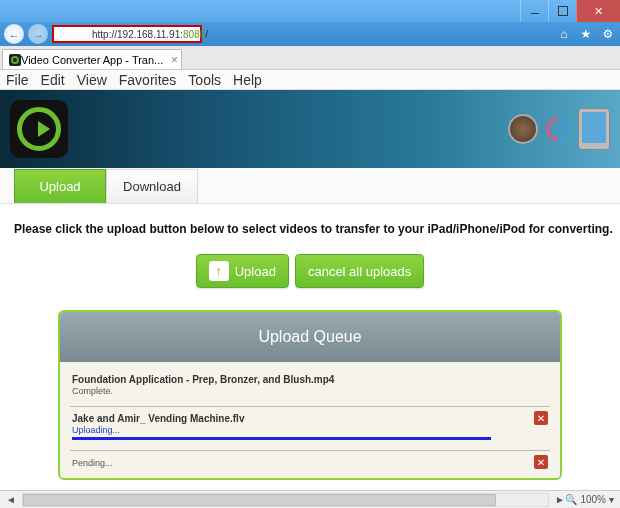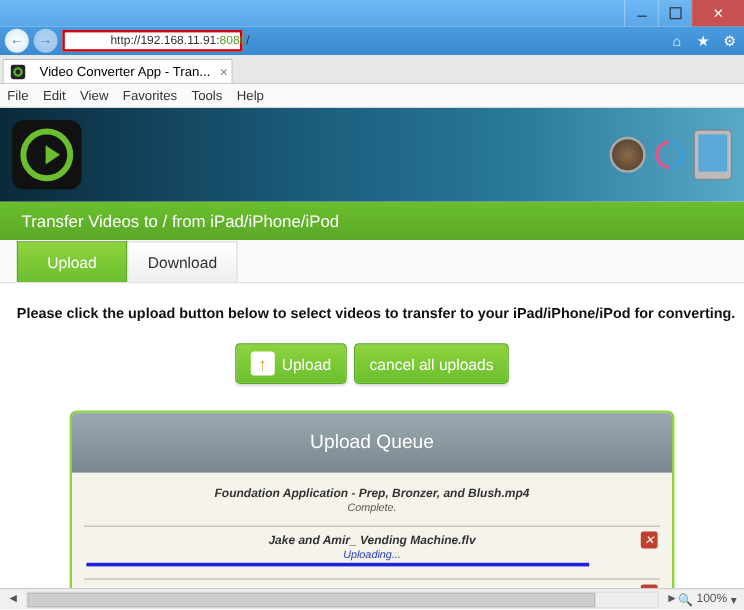--- a/index.html
+++ b/index.html
@@ -18,26 +18,26 @@
 .navbar .fwd { transform: scaleX(-1); opacity: 0.6; }
 .url-wrap { flex: 1; display: flex; align-items: center; }
 .url-highlight { border: 2px solid #d10000; padding: 0 2px; background: #fff; height: 18px; display: flex; align-items: center; gap: 3px; width: 150px; }
 .url-highlight .ie-icon { width: 12px; height: 12px; background: radial-gradient(#6cb3f0, #1a6fc0); border-radius: 50%; position: relative; }
 .url-highlight .url-text { font-size: 10px; color: #333; white-space: nowrap; padding-left: 33px; }
 .url-highlight .port { color: #5a9e2e; }
 .navbar .right-icons { display: flex; gap: 6px; color: #fff; font-size: 12px; }
 .navbar .right-icons span { width: 16px; text-align: center; }
 
 .tabbar { height: 24px; background: #e8e8e8; border-bottom: 1px solid #ccc; display: flex; align-items: flex-end; padding-left: 2px; }
-.tab { height: 20px; background: #fff; border: 1px solid #bbb; border-bottom: none; border-radius: 2px 2px 0 0; font-size: 11px; padding: 2px 18px 2px 6px; display: flex; align-items: center; gap: 12px; position: relative; }
+.tab { height: 20px; background: #fff; border: 1px solid #bbb; border-bottom: none; border-radius: 2px 2px 0 0; font-size: 11px; padding: 2px 18px 2px 6px; display: flex; align-items: center; gap: 0; position: relative; }
 .tab .favicon { width: 12px; height: 12px; background: #222; border-radius: 2px; position: relative; }
 .tab .favicon::after { content: ""; position: absolute; inset: 2px; border: 2px solid #5fa82e; border-radius: 50%; }
 .tab .tab-close { position: absolute; right: 3px; font-size: 9px; color: #888; }
 
-.menubar { height: 20px; background: #fafafa; border-bottom: 1px solid #ddd; display: flex; align-items: center; padding: 0 6px; gap: 12px; font-size: 11px; color: #333; }
+.menubar { height: 20px; background: #fafafa; border-bottom: 1px solid #ddd; display: flex; align-items: center; padding: 0 6px; gap: 12px; font-size: 14px; color: #333; }
 
 
 .page { height: calc(508px - 22px - 24px - 24px - 20px - 18px); overflow: hidden; position: relative; }
 .banner { height: 78px; background: linear-gradient(90deg, #0a2a3a 0%, #1a5a7a 40%, #2a7a9a 70%, #5aa8c8 100%); display: flex; align-items: center; padding-left: 10px; position: relative; }
 .app-icon { width: 58px; height: 58px; background: #111; border-radius: 10px; display: flex; align-items: center; justify-content: center; margin-right: 12px; position: relative; }
 .app-icon::before { content: ""; width: 34px; height: 34px; border: 5px solid #6bbf2e; border-radius: 50%; }
 .app-icon::after { content: ""; position: absolute; width: 0; height: 0; border-left: 12px solid #6bbf2e; border-top: 8px solid transparent; border-bottom: 8px solid transparent; left: 28px; }
 .banner-title { color: #fff; font-size: 26px; font-weight: bold; font-style: italic; text-shadow: 1px 1px 2px rgba(0,0,0,0.5); }
 .banner-right { position: absolute; right: 10px; display: flex; align-items: center; gap: 8px; }
 .film-icon { width: 30px; height: 30px; background: radial-gradient(#8a6a4a, #4a3a2a); border-radius: 50%; border: 2px solid #aaa; }
@@ -53,21 +53,21 @@
 .page-tab.inactive { background: linear-gradient(#fff, #eee); color: #333; }
 
 .content { padding: 18px 14px 0; text-align: center; }
 .instruction { font-size: 12px; font-weight: bold; color: #111; margin-bottom: 18px; white-space: nowrap; }
 .action-row { display: flex; justify-content: center; gap: 6px; margin-bottom: 22px; }
 .btn-green { background: linear-gradient(#8ed33e, #6bbf2e); border: 1px solid #5aa828; border-radius: 4px; color: #fff; font-size: 13px; padding: 6px 12px; display: flex; align-items: center; gap: 6px; box-shadow: 0 1px 2px rgba(0,0,0,0.15); }
 .upload-arrow { width: 20px; height: 20px; background: #fff; border-radius: 3px; display: flex; align-items: center; justify-content: center; color: #d4a020; font-size: 14px; font-weight: bold; }
 
 .queue-panel { margin: 0 44px; border: 2px solid #8ed33e; border-radius: 6px; overflow: hidden; }
 .queue-header { background: linear-gradient(#9aa8b0, #7a8890); color: #fff; font-size: 16px; padding: 16px; text-align: center; }
-.queue-body { background: #f5f3ea; padding: 6px 10px 0; text-align: center; font-style: italic; }
+.queue-body { background: #f5f3ea; padding: 6px 10px 0; text-align: left; }
 .queue-item { border-top: 1px solid #bbb; padding: 6px 2px 10px; position: relative; }
 .queue-item:first-child { border-top: none; }
 .item-name { font-size: 10px; font-weight: bold; color: #333; }
 .item-status { font-size: 9px; color: #555; margin-top: 1px; }
 .item-status.uploading { color: #2040c0; }
 .progress { height: 3px; background: #2020e0; width: 88%; margin-top: 2px; }
 .cancel-x { position: absolute; right: 2px; top: 4px; width: 14px; height: 14px; background: #c04030; color: #fff; font-size: 10px; border-radius: 2px; display: flex; align-items: center; justify-content: center; }
 
 
 .statusbar { position: absolute; bottom: 0; left: 0; right: 0; height: 18px; background: #f0f0f0; border-top: 1px solid #ccc; display: flex; align-items: center; justify-content: space-between; padding: 0 6px; font-size: 10px; color: #555; }
@@ -120,23 +120,20 @@
 <div class="page">
   <div class="banner">
     <div class="app-icon"></div>
     <div class="banner-right">
       <div class="film-icon"></div>
       <div class="arrows-icon"></div>
       <div class="ipad-icon"></div>
     </div>
   </div>
 
-  <div class="subheader">
-    <span>Transfer Videos to / from iPad/iPhone/iPod</span>
-  </div>
 
   <div class="tabs-row">
     <div class="page-tab active">Upload</div>
     <div class="page-tab inactive">Download</div>
   </div>
 
   <div class="content">
     <div class="instruction">Please click the upload button below to select videos to transfer to your iPad/iPhone/iPod for converting.</div>
     <div class="action-row">
       <button class="btn-green">

